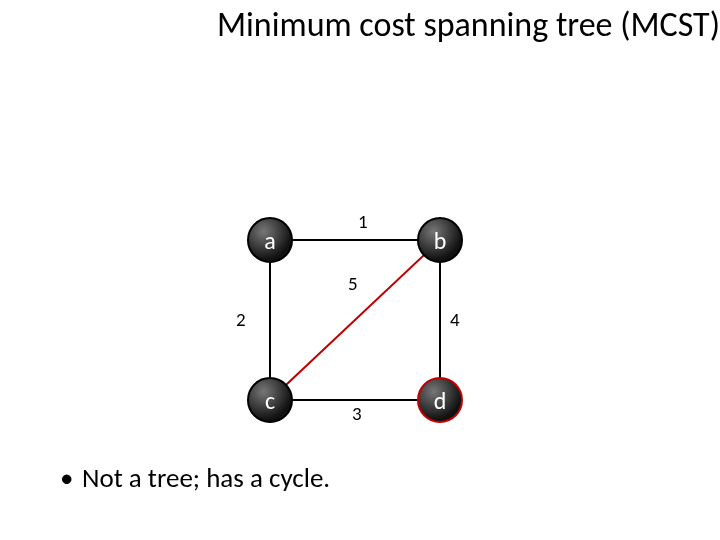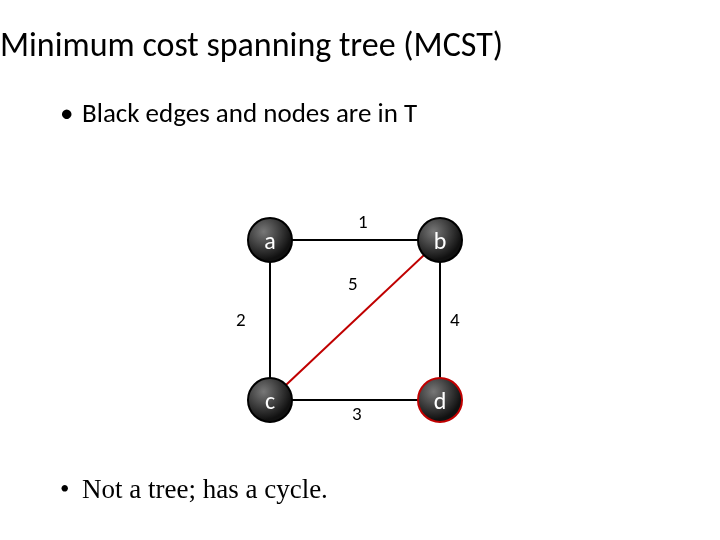--- a/index.html
+++ b/index.html
@@ -8,47 +8,46 @@
     width: 720px;
     height: 540px;
     background: #fff;
     font-family: Calibri, Arial, sans-serif;
     color: #000;
     position: relative;
     overflow: hidden;
   }
   .title {
     font-size: 34px;
-    text-align: left;
-    padding-top: 24px;
+    text-align: right;
+    padding-top: 4px;
     font-weight: 400;
   }
   .bullets {
     margin: 30px 0 0 0;
     padding: 0 0 0 60px;
     list-style: none;
     font-size: 27px;
   }
   .bullets li {
     position: relative;
     padding-left: 22px;
     line-height: 1.3;
   }
   .bullets li::before {
     content: "•";
     position: absolute;
     left: 0;
     top: 0;
   }
   .bullets.bottom {
-    margin-top: 12px;
+    margin-top: 0;
     position: absolute;
     top: 460px;
     left: 0;
-    font-family: Liberation Serif, serif;
   }
   .graph {
     position: absolute;
     left: 240px;
     top: 210px;
     width: 240px;
     height: 230px;
   }
   .node {
     position: absolute;
@@ -78,21 +77,20 @@
     height: 100%;
     z-index: 1;
   }
 </style>
 </head>
 <body>
 
 <div class="title">Minimum cost spanning tree (MCST)</div>
 
 <ul class="bullets">
-  <li>Black edges and nodes are in T</li>
 </ul>
 
 <div class="graph">
   <svg class="edges" viewBox="0 0 240 230">
 
     <line x1="30" y1="30" x2="200" y2="30" stroke="#000" stroke-width="2"></line>
     <line x1="30" y1="30" x2="30" y2="190" stroke="#000" stroke-width="2"></line>
     <line x1="30" y1="190" x2="200" y2="190" stroke="#000" stroke-width="2"></line>
     <line x1="200" y1="30" x2="200" y2="190" stroke="#000" stroke-width="2"></line>
     <line x1="30" y1="190" x2="200" y2="30" stroke="#c00000" stroke-width="2"></line>

